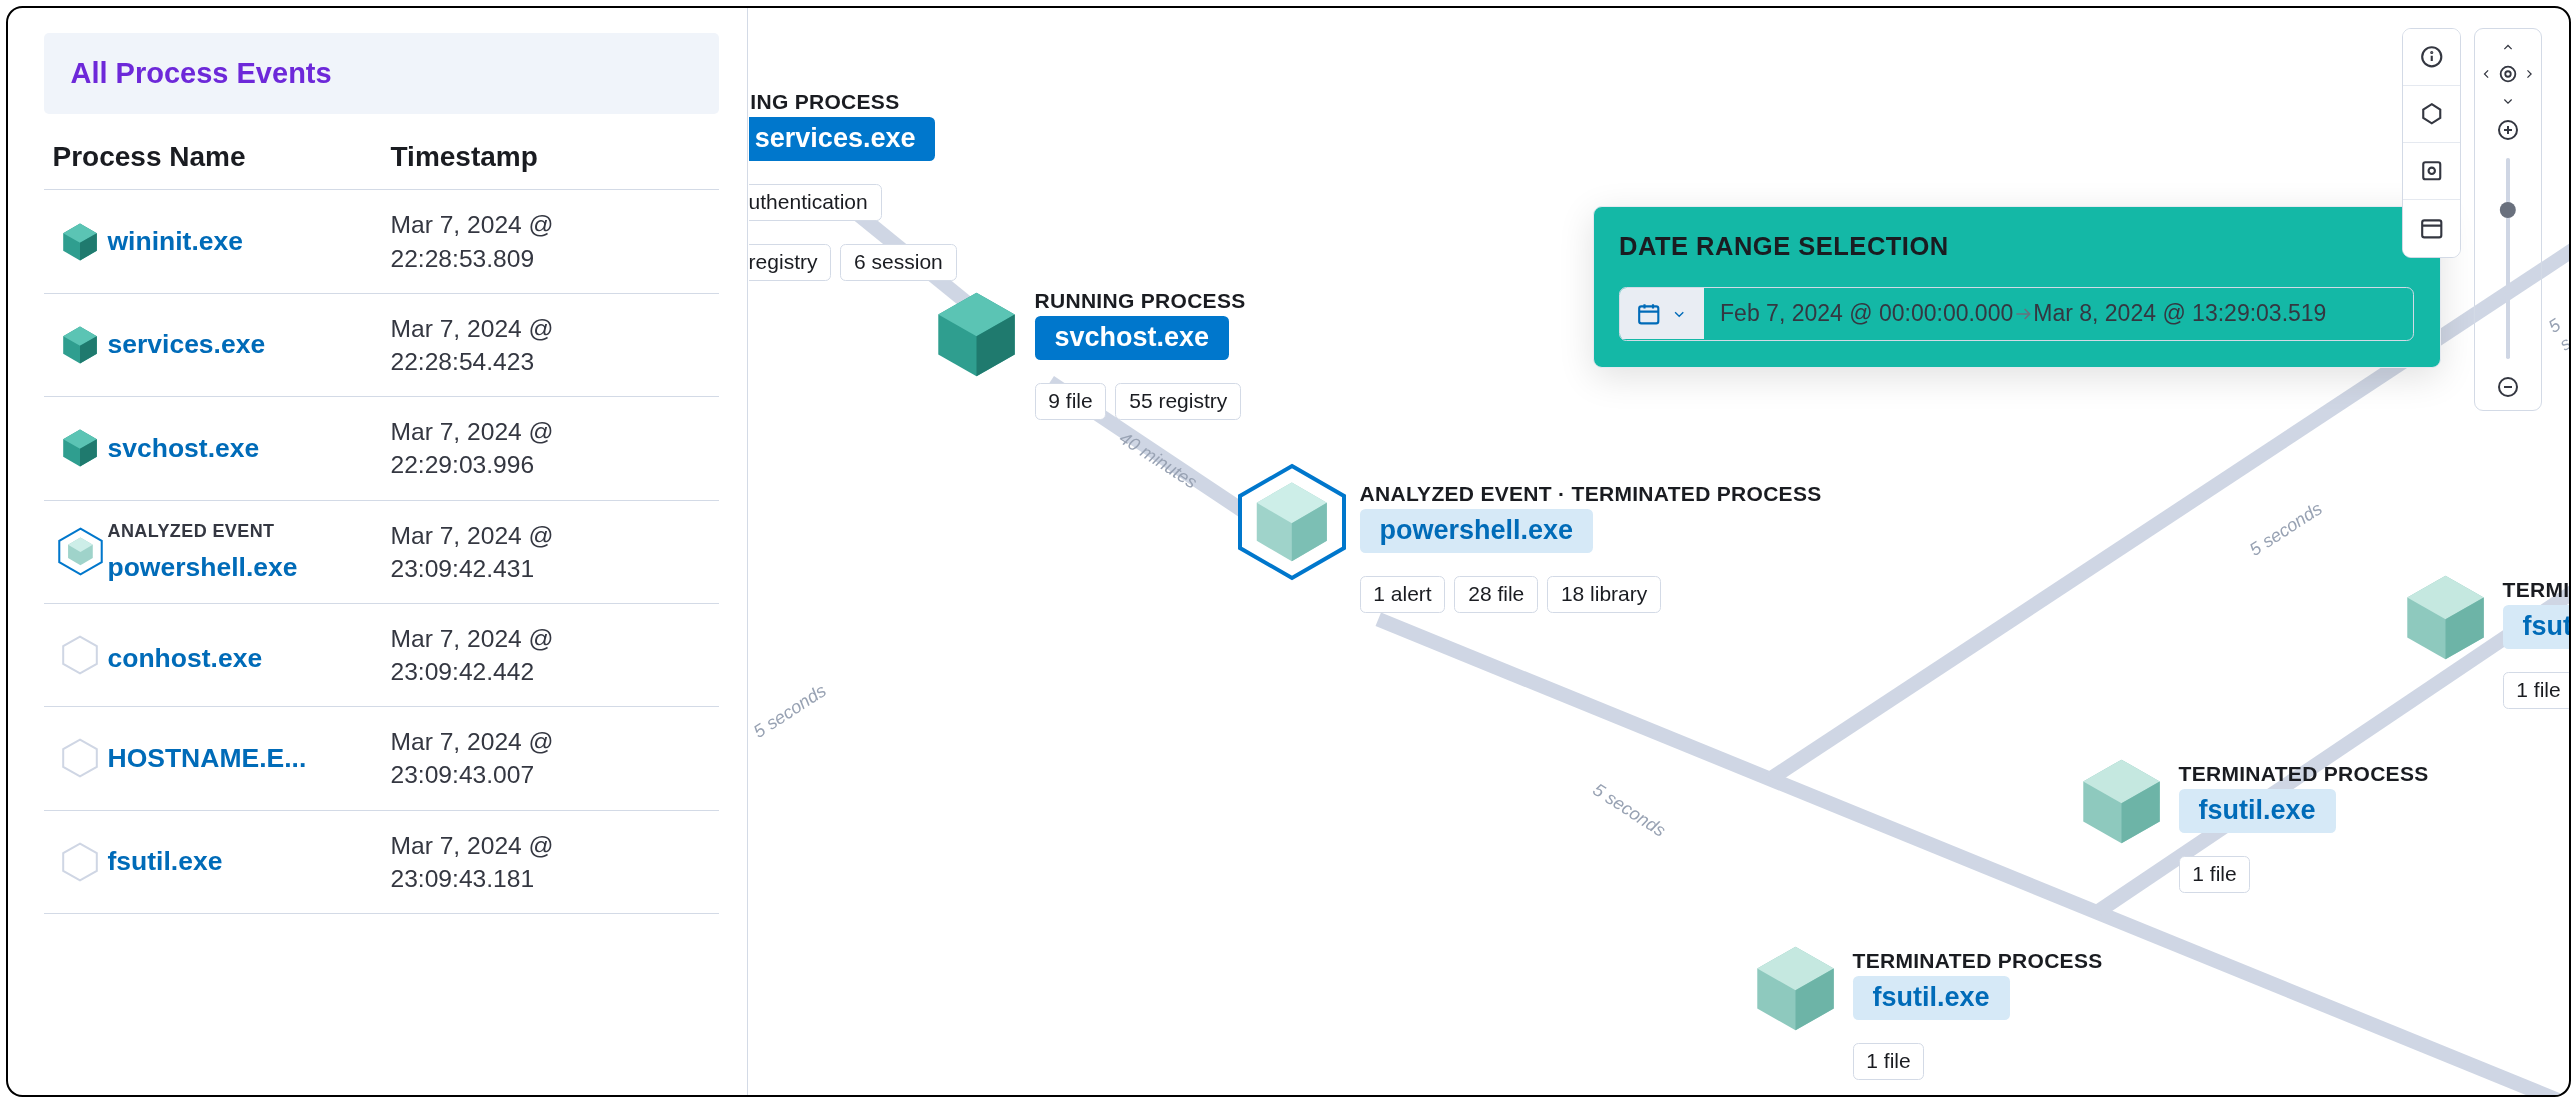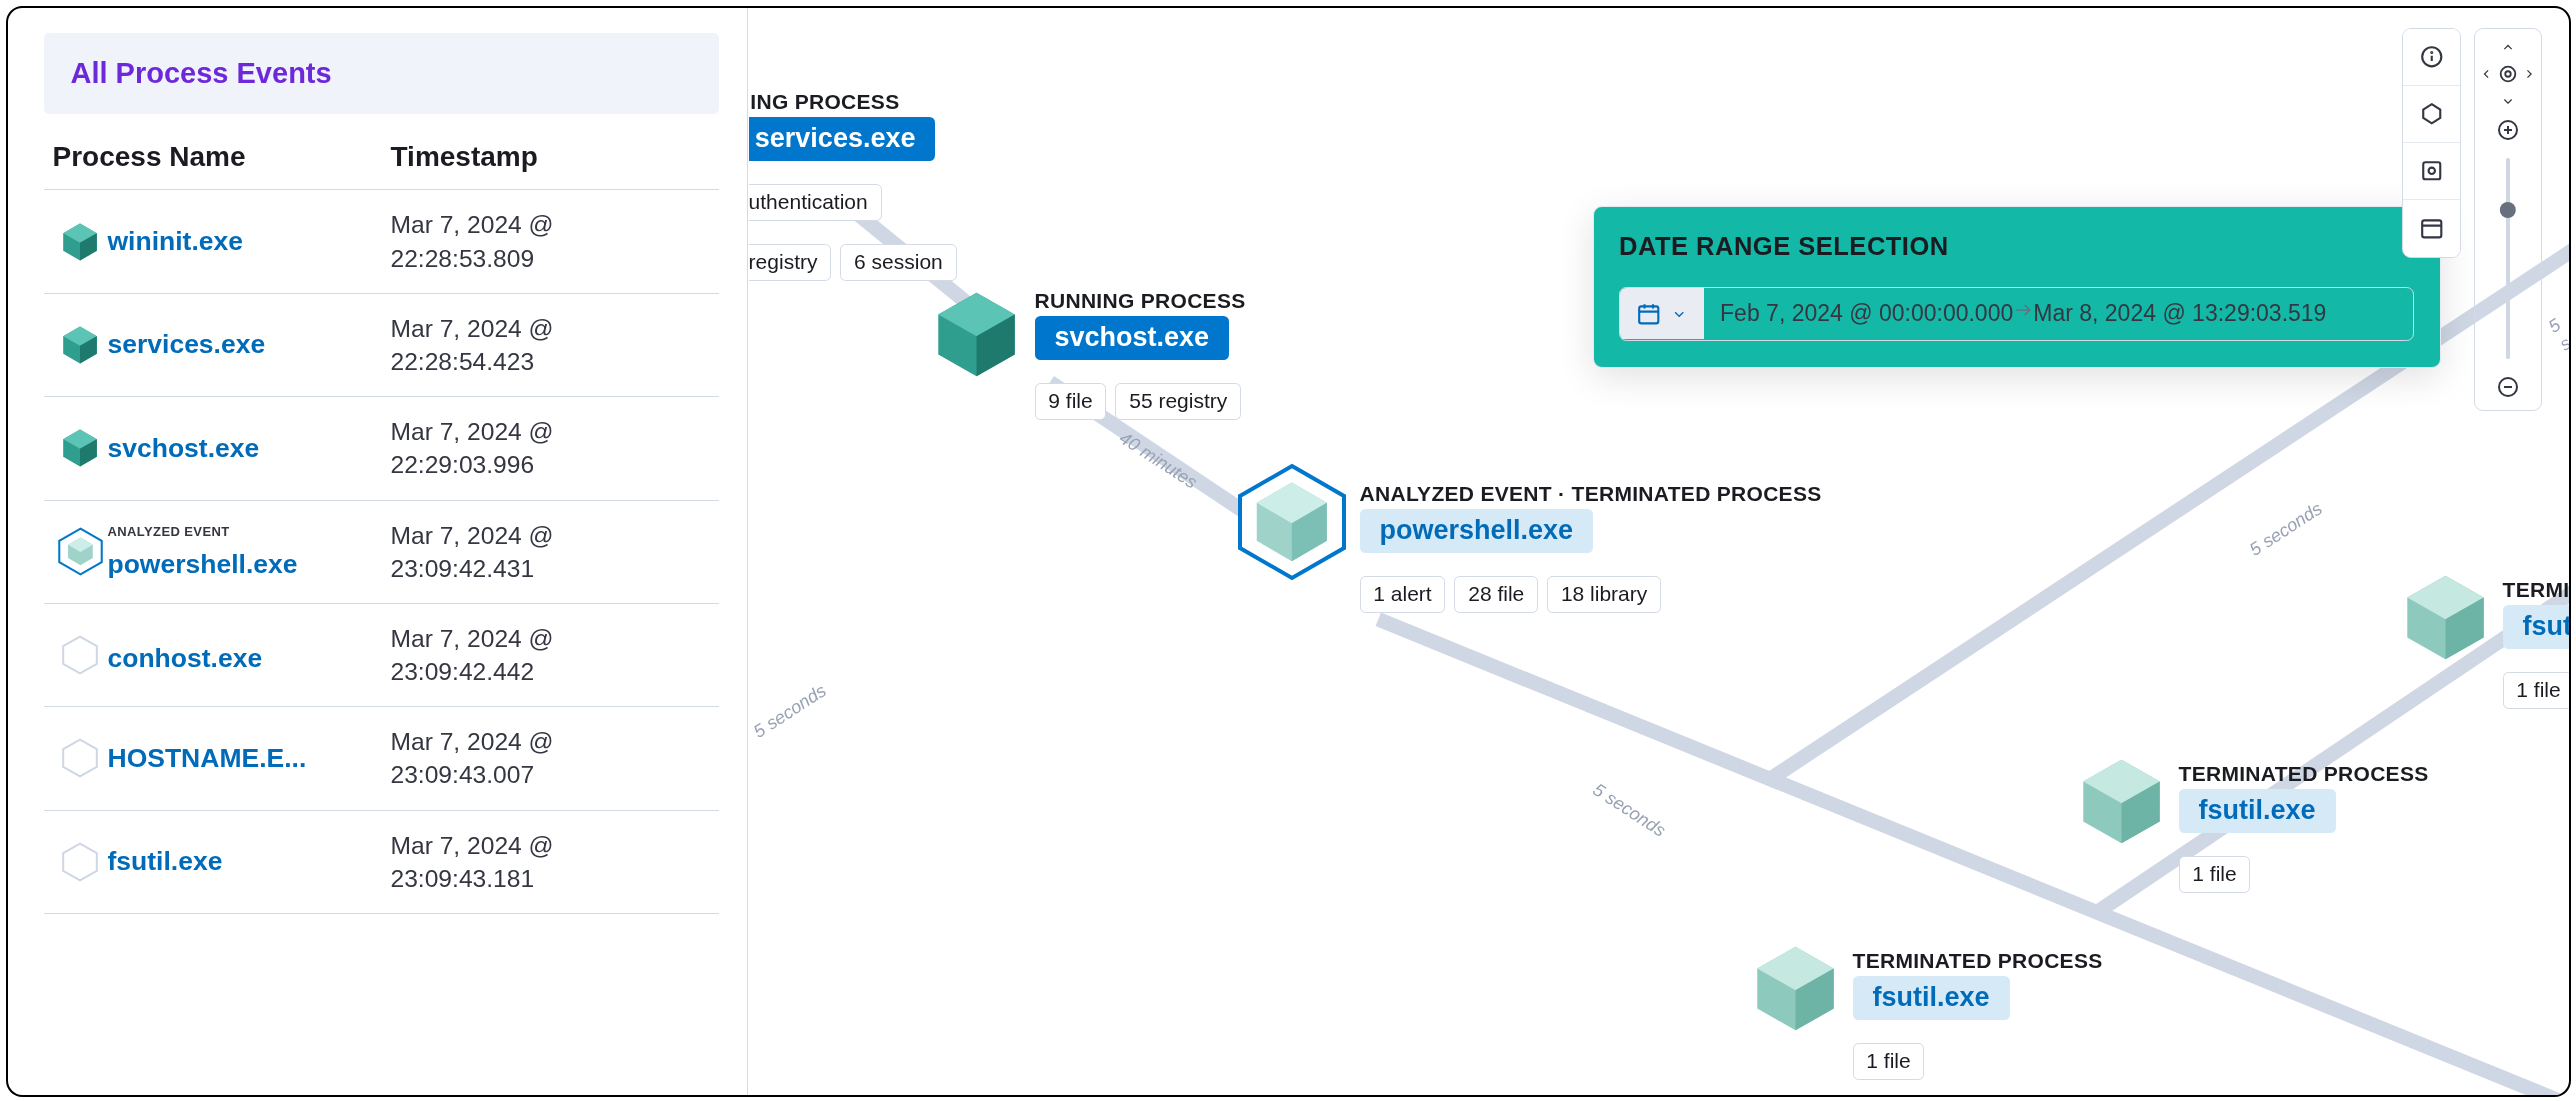--- a/index.html
+++ b/index.html
@@ -10,40 +10,40 @@
 .sidebar{position:absolute;left:36px;top:25.5px;width:675px}
 .sidebar-header{background:#f0f4fa;border-radius:5px;padding:24px 27px;font-size:29px;font-weight:700;color:#6d28d9}
 .table-hdr{display:flex;padding:27px 9px 16.4px 9px;font-size:28px;font-weight:700;color:#1a1c21}
 .col-name{width:338px}
 .col-ts{flex:1}
 .rows{border-top:0.9px solid #d3dae6}
 .row{display:flex;align-items:center;padding:18px 9px;border-bottom:0.9px solid #d3dae6}
 .row .icon-wrap{width:55px;display:flex;justify-content:center}
 .row .name{width:283px;font-size:26.5px;font-weight:700;color:#006bb8}
 .row .ts{flex:1;font-size:24.6px;color:#343741;line-height:1.35}
-.tag{font-size:13px;font-weight:800;color:#343741;letter-spacing:0.4px;margin-bottom:10px}
+.tag{font-size:18px;font-weight:800;color:#343741;letter-spacing:0.4px;margin-bottom:10px}
 
 .divider{position:absolute;left:739px;top:0;bottom:0;width:1.8px;background:#d3dae6}
 
 .canvas{position:absolute;left:741px;right:0;top:0;bottom:0;overflow:hidden}
 .node{position:absolute}
 .node-label{font-size:21px;font-weight:800;color:#1a1c21;letter-spacing:0.3px}
 .node-name{display:inline-block;padding:6.4px 20px;border-radius:5.5px;font-size:27px;font-weight:700;margin-top:3.6px}
 .name-running{background:#07c;color:#fff}
 .name-term{background:#d6e9f7;color:#006bb8}
 .badge-row{margin-top:23px;display:flex;gap:9px}
 .badge{background:#fff;border:1.8px solid #d3dae6;border-radius:5.5px;padding:5.5px 12.8px;font-size:21px;color:#1a1c21}
 .edge-txt{position:absolute;font-size:18px;color:#98a2b3;font-style:italic;transform:rotate(33deg)}
 .hex{position:absolute}
 
 .date-panel{position:absolute;right:128px;top:198px;width:848px;background:#14b8a6;border:1.8px solid #e5e9f0;border-radius:9px;box-shadow:0 9px 36px rgba(0,0,0,.12);padding:25.5px}
 .date-panel h2{font-size:25.5px;font-weight:800;color:#1a1c21;letter-spacing:0.5px;margin-bottom:25.5px}
 .date-row{display:flex;align-items:center;border:1.8px solid #d3dae6;border-radius:7.3px;overflow:hidden}
 .cal-btn{background:#e9edf3;padding:12.8px 16.4px;display:flex;align-items:center;gap:9px}
-.date-txt{flex:1;padding:12.8px 16.4px;font-size:23px;color:#343741;display:flex;}
+.date-txt{flex:1;padding:12.8px 16.4px;font-size:23px;color:#343741;display:flex;align-items:center;}
 
 .panel-col{position:absolute;right:27px;top:20px;display:flex;gap:12.8px;align-items:flex-start}
 .ctrl-group{display:flex;flex-direction:column;border:1.8px solid #d3dae6;border-radius:9px;background:#fff;overflow:hidden}
 .ctrl-btn{width:57px;height:57px;display:flex;align-items:center;justify-content:center;background:#fff;border-bottom:1.8px solid #e5e9f0}
 .ctrl-btn:last-child{border-bottom:none}
 .zoom-col{display:flex;flex-direction:column;align-items:center;border:1.8px solid #d3dae6;border-radius:9px;padding:11px 3.6px;gap:9px}
 .zoom-arrows{display:flex;align-items:center;gap:3.6px}
 .zoom-slider{width:3.6px;height:201px;background:#cfd6e4;border-radius:1.8px;position:relative;margin:7.3px 0}
 .zoom-thumb{position:absolute;top:44px;left:50%;transform:translateX(-50%);width:16.4px;height:16.4px;background:#69707d;border-radius:50%}
 svg{overflow:visible}

